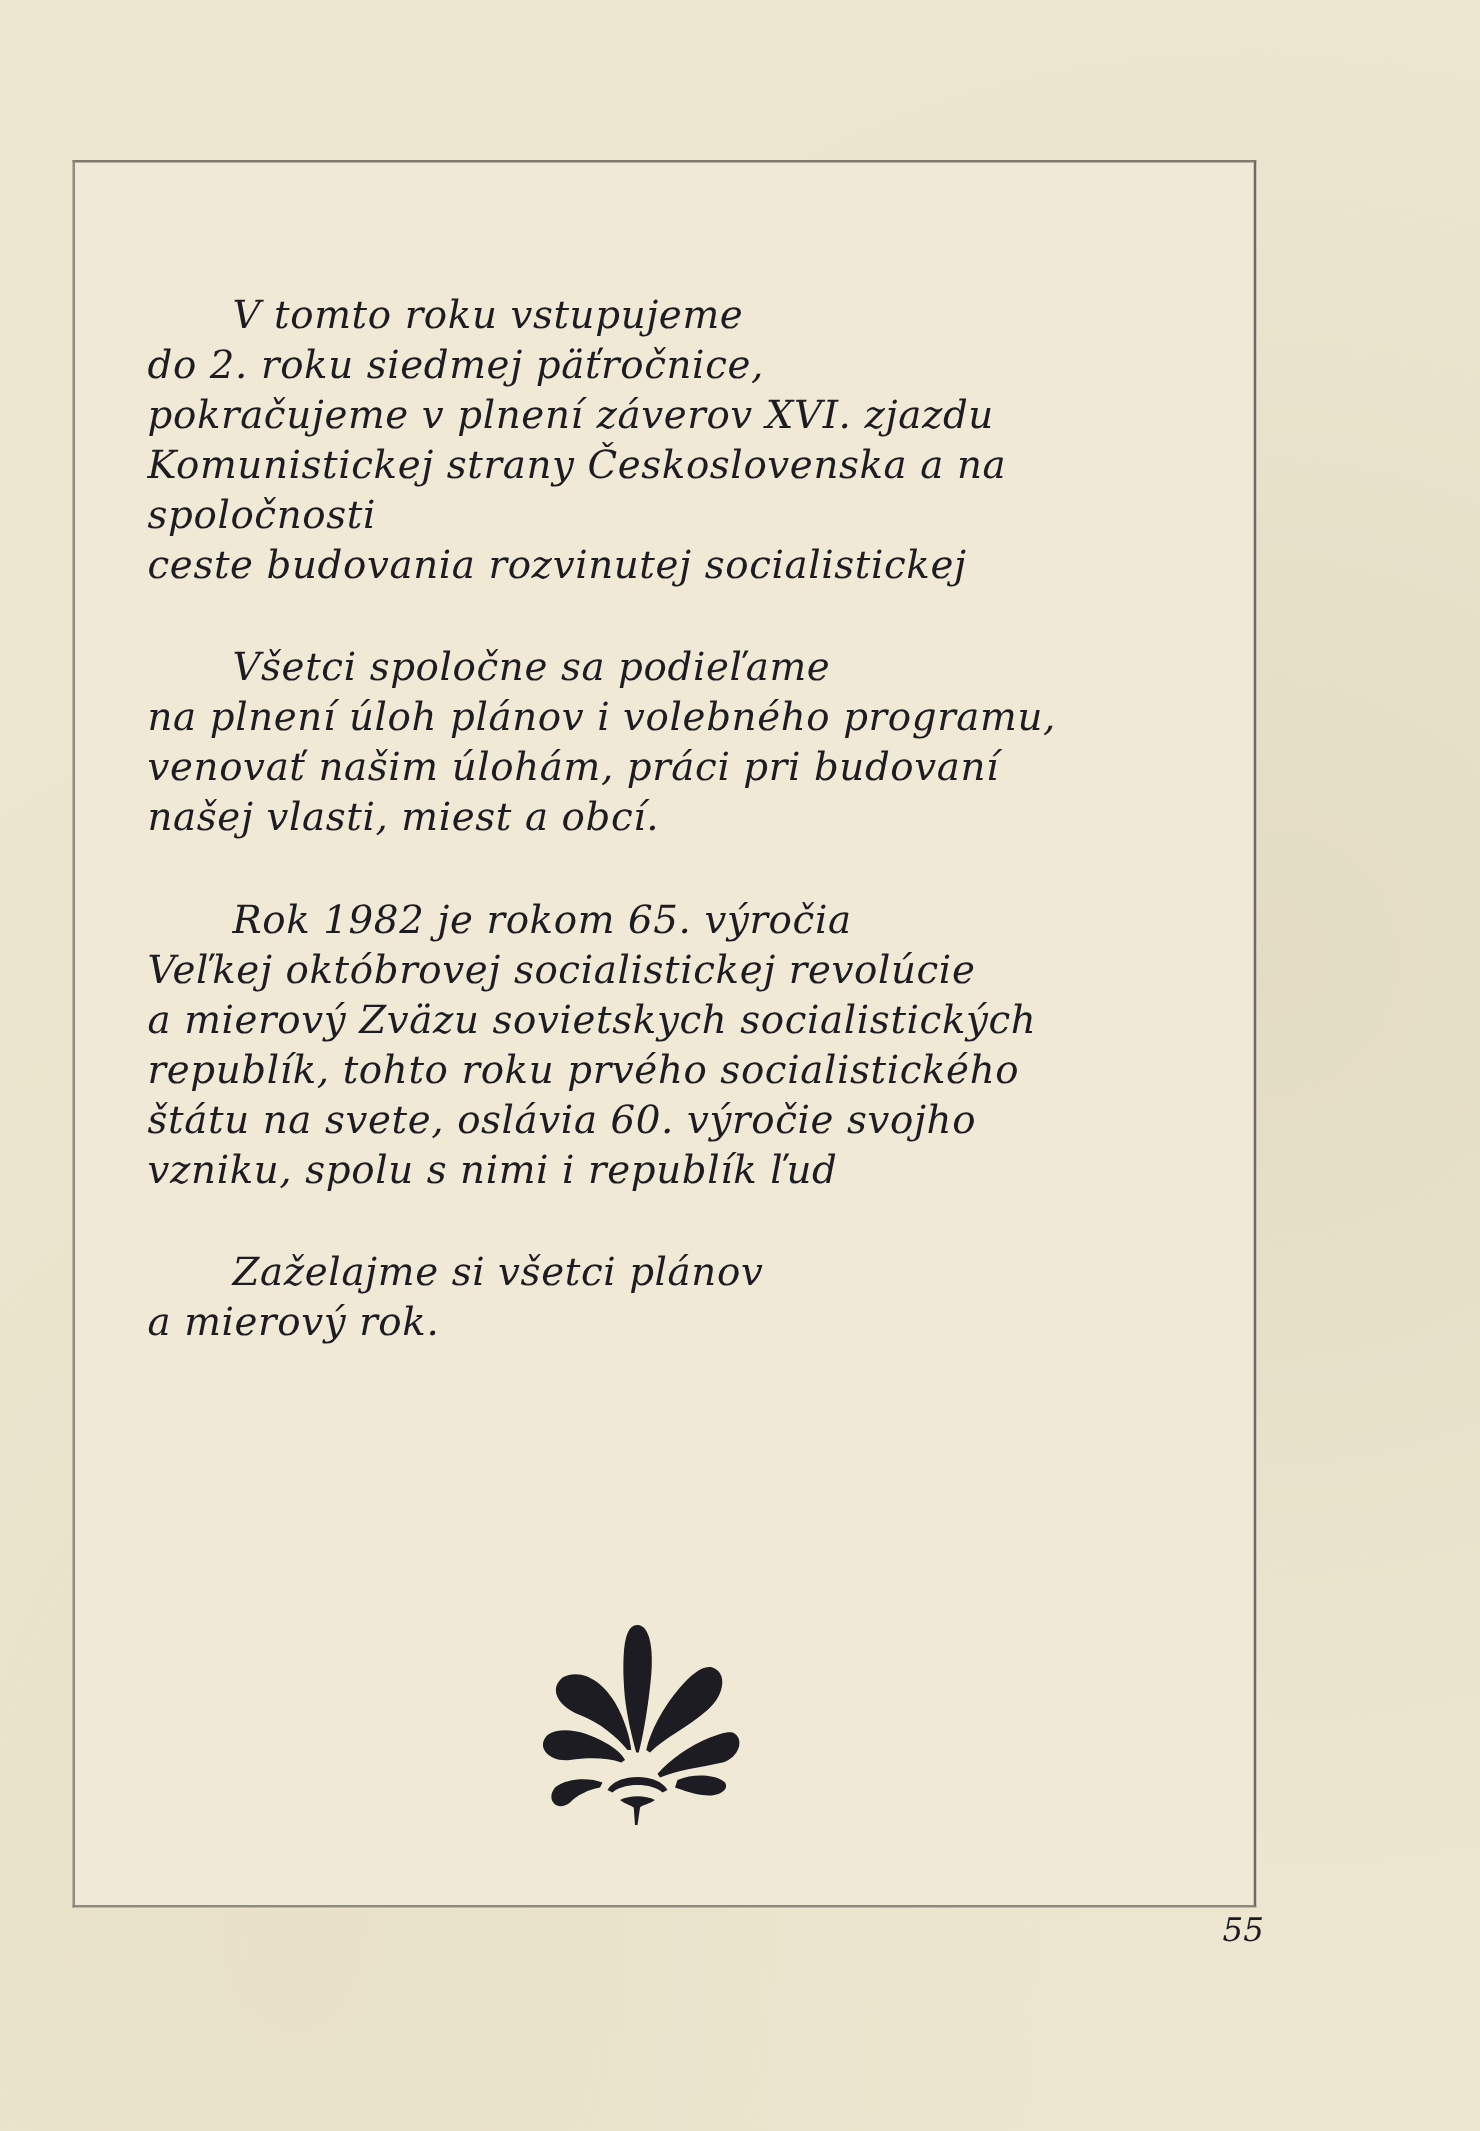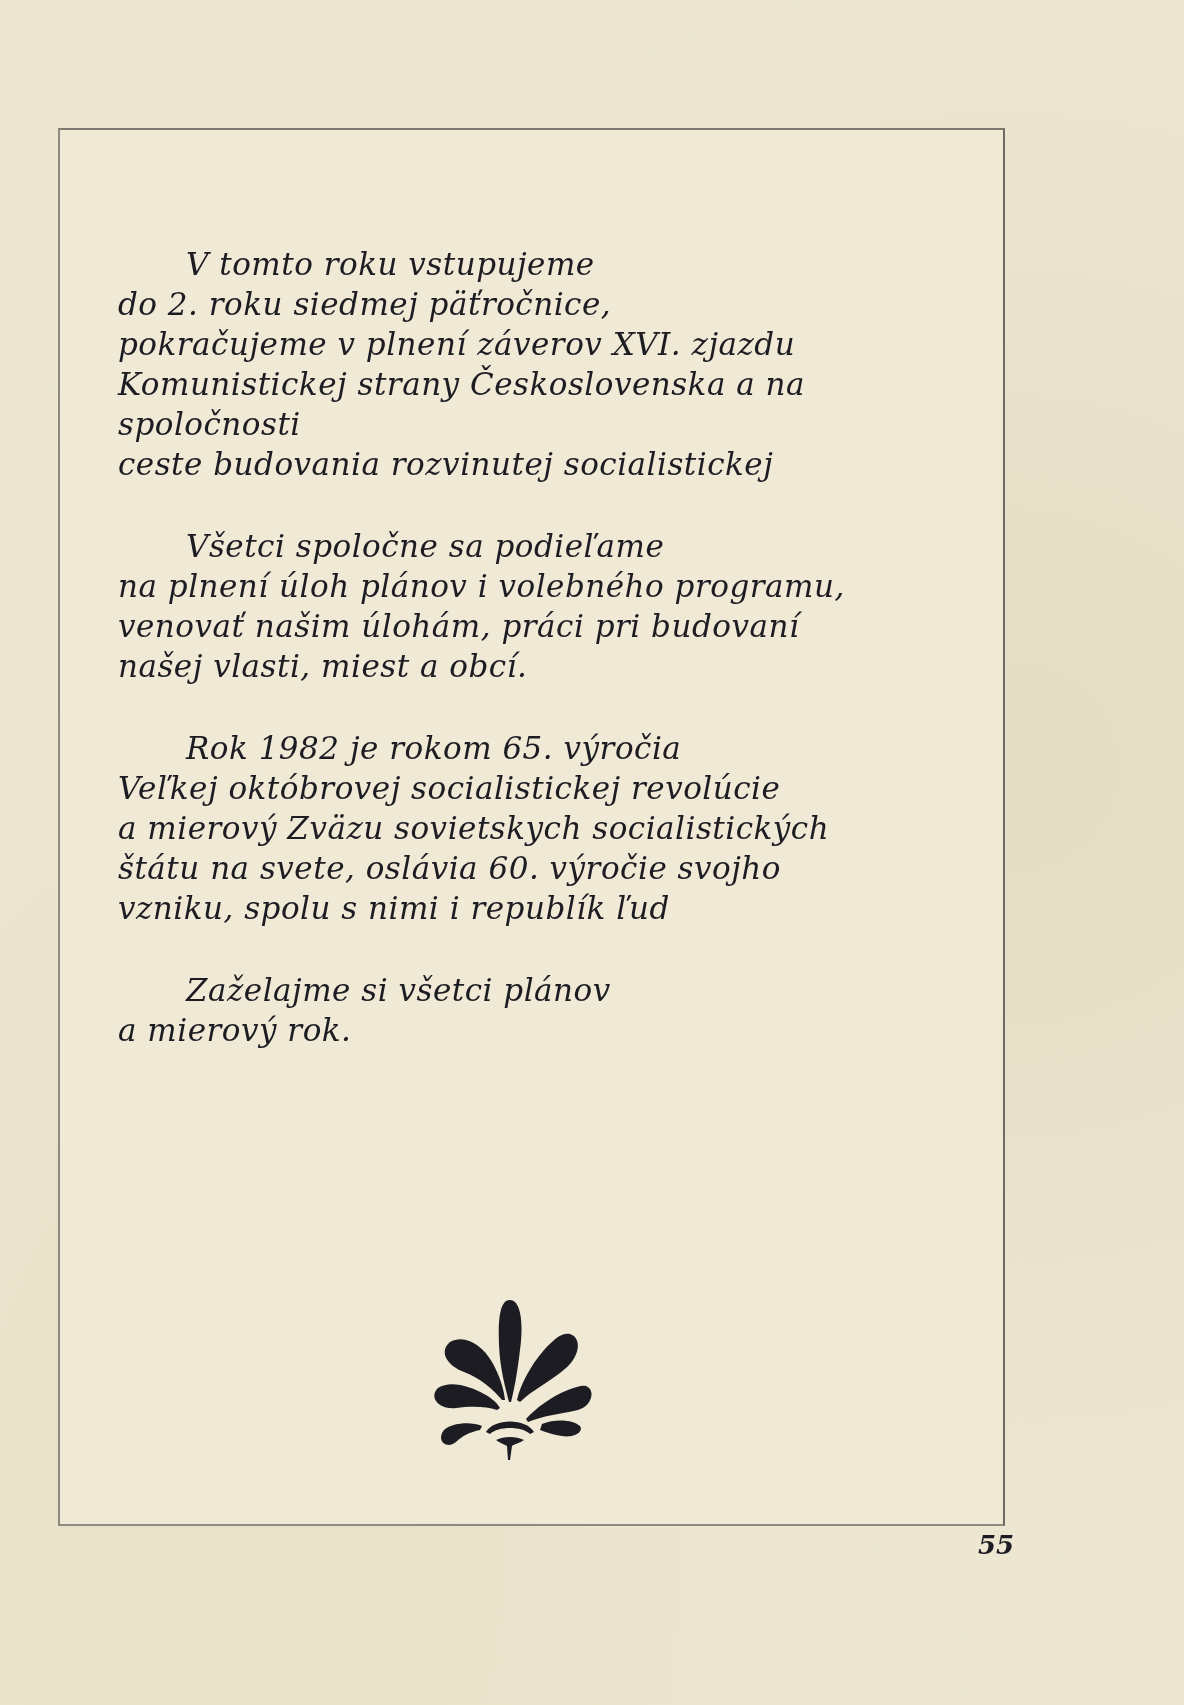--- a/index.html
+++ b/index.html
@@ -41,21 +41,21 @@
       top: 232px;
       width: 860px;
       color: #1c1c22;
       font-family: "DejaVu Serif", serif;
       font-style: italic;
       font-size: 31px;
       line-height: 40px;
       letter-spacing: 0.5px;
     }
     .para {
-      margin: 12px 0 42px 0;
+      margin: 0 0 42px 0;
     }
     .line {
       display: block;
       white-space: nowrap;
     }
     .indent {
       padding-left: 68px;
     }
     .ornament {
       position: absolute;
@@ -65,21 +65,20 @@
       height: 170px;
     }
     .page-number {
       position: absolute;
       left: 978px;
       top: 1530px;
       font-family: "DejaVu Serif", serif;
       font-style: italic;
       font-size: 26px;
       color: #1c1c22;
-      font-weight: bold;
     }
   </style>
 </head>
 <body>
 
 <div class="paper"></div>
 
 <div class="frame"></div>
 
 <div class="text-block">
@@ -94,20 +93,21 @@
   <div class="para">
     <span class="line indent">Všetci spoločne sa podieľame</span>
     <span class="line">na plnení úloh plánov i volebného programu,</span>
     <span class="line">venovať našim úlohám, práci pri budovaní</span>
     <span class="line">našej vlasti, miest a obcí.</span>
   </div>
   <div class="para">
     <span class="line indent">Rok 1982 je rokom 65. výročia</span>
     <span class="line">Veľkej októbrovej socialistickej revolúcie</span>
     <span class="line">a mierový Zväzu sovietskych socialistických</span>
+    <span class="line">republík, tohto roku prvého socialistického</span>
     <span class="line">štátu na svete, oslávia 60. výročie svojho</span>
     <span class="line">vzniku, spolu s nimi i republík ľud</span>
   </div>
   <div class="para">
     <span class="line indent">Zaželajme si všetci plánov</span>
     <span class="line">a mierový rok.</span>
   </div>
 </div>
 
 <svg class="ornament" viewBox="0 0 180 170" xmlns="http://www.w3.org/2000/svg">

